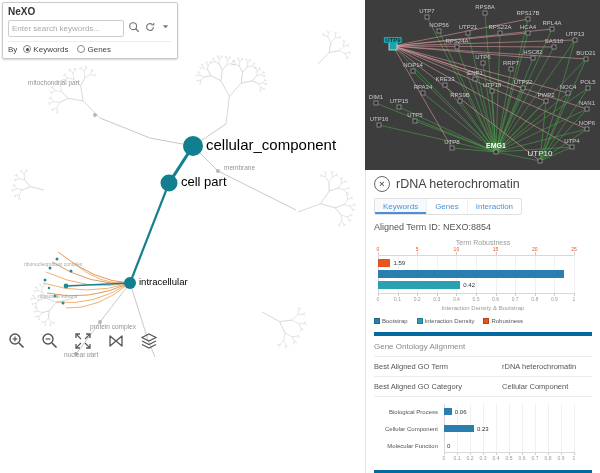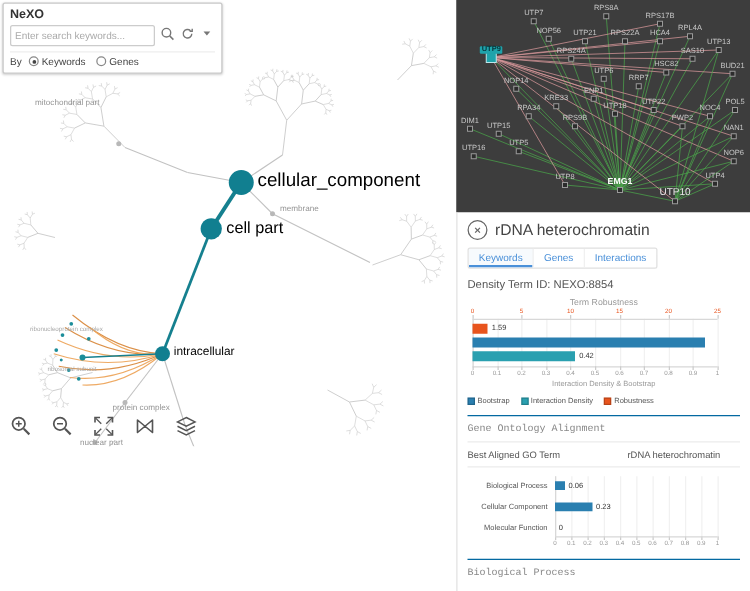--- a/index.html
+++ b/index.html
@@ -59,21 +59,21 @@
   .c.tickmark{width:1px;background:#ccc;}
   .c.ticklabel{font-size:5px;color:#999;text-align:center;}
   .c.ticklabel.top{color:#e8541d;}
   .c.bar{height:8px;}
   .c.barlabel{font-size:6px;color:#333;}
   .c.axistitle{font-size:6px;color:#999;text-align:center;}
   .c.catlabel{font-size:6px;color:#555;text-align:right;}
   .legend{display:flex;gap:9px;align-items:center;margin-top:3px;font-size:6px;color:#555;}
   .legend .item{display:inline-flex;align-items:center;gap:2px;}
   .legend .sq{width:6px;height:6px;display:inline-block;border:1px solid rgba(0,0,0,.2);box-sizing:border-box;}
-  .section-heading{margin-top:8px;padding-top:6px;border-top:1px solid #0369a1;font-size:8px;color:#888;font-family:Liberation Mono, monospace;}
+  .section-heading{margin-top:8px;padding-top:6px;border-top:4px solid #0369a1;font-size:8px;color:#888;}
   .go-table{margin-top:5px;border-top:1px solid #ececec;}
   .go-row{display:flex;font-size:7.5px;color:#555;padding:5px 0;border-bottom:1px solid #ececec;}
   .go-row .lbl{width:128px;flex:0 0 auto;}
   .go-row .val{flex:1;}
 </style>
 </head>
 <body>
 
 <div class="app">
 
@@ -846,25 +846,25 @@
       <div class="detail-header">
         <div class="close-btn">
           <span>×</span>
         </div>
         <div class="detail-title">rDNA heterochromatin</div>
       </div>
 
       <div class="tabs">
           <div class="tab active">Keywords</div>
           <div class="tab">Genes</div>
-          <div class="tab">Interactions</div>
+          <div class="tab">Interaction</div>
         </div>
 
       <div class="term-id">
-        <span>Density Term ID:</span>
+        <span>Aligned Term ID:</span>
         <span>NEXO:8854</span>
       </div>
 
       <div class="chart-title">Term Robustness</div>
       <div id="robChart">
           <div class="c grid" style="left: 4px; top: 8px; height: 38px;"></div>
           <div class="c grid" style="left: 23.6px; top: 8px; height: 38px;"></div>
           <div class="c grid" style="left: 43.2px; top: 8px; height: 38px;"></div>
           <div class="c grid" style="left: 62.8px; top: 8px; height: 38px;"></div>
           <div class="c grid" style="left: 82.4px; top: 8px; height: 38px;"></div>
@@ -932,20 +932,24 @@
             <span>Robustness</span>
           </span>
         </div>
 
       <div class="section-heading">Gene Ontology Alignment</div>
       <div class="go-table">
           <div class="go-row">
             <span class="lbl">Best Aligned GO Term</span>
             <span class="val">rDNA heterochromatin</span>
           </div>
+          <div class="go-row">
+            <span class="lbl">Best Aligned GO Category</span>
+            <span class="val">Cellular Component</span>
+          </div>
         </div>
 
       <div id="goChart">
           <div class="c grid" style="left: 70px; top: 2px; height: 48px;"></div>
           <div class="c tickmark" style="left: 70px; top: 50px; height: 3px;"></div>
           <div class="c ticklabel" style="left: 62px; top: 54px; width: 16px;">0</div>
           <div class="c grid" style="left: 83px; top: 2px; height: 48px;"></div>
           <div class="c tickmark" style="left: 83px; top: 50px; height: 3px;"></div>
           <div class="c ticklabel" style="left: 75px; top: 54px; width: 16px;">0.1</div>
           <div class="c grid" style="left: 96px; top: 2px; height: 48px;"></div>

